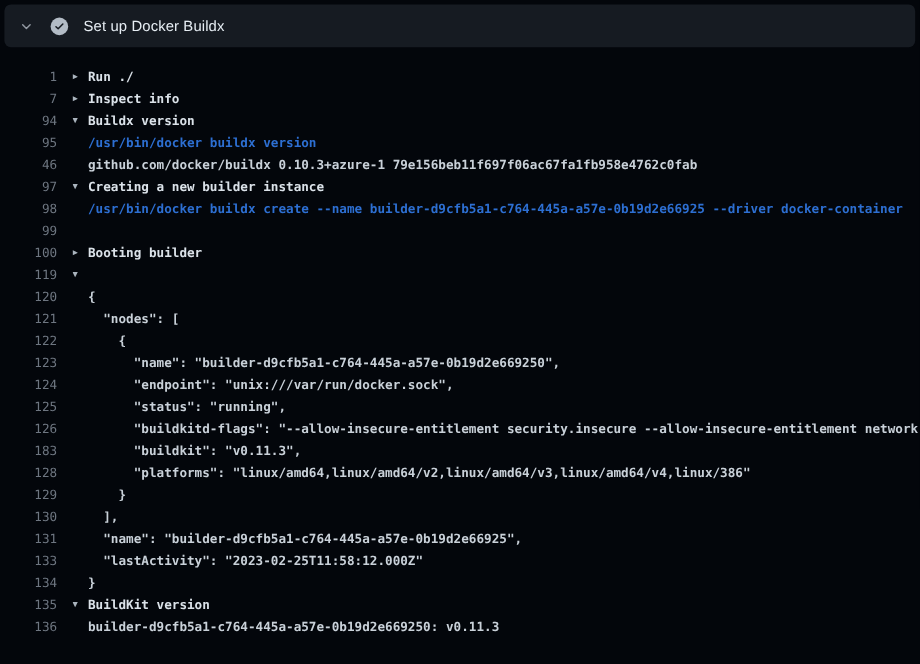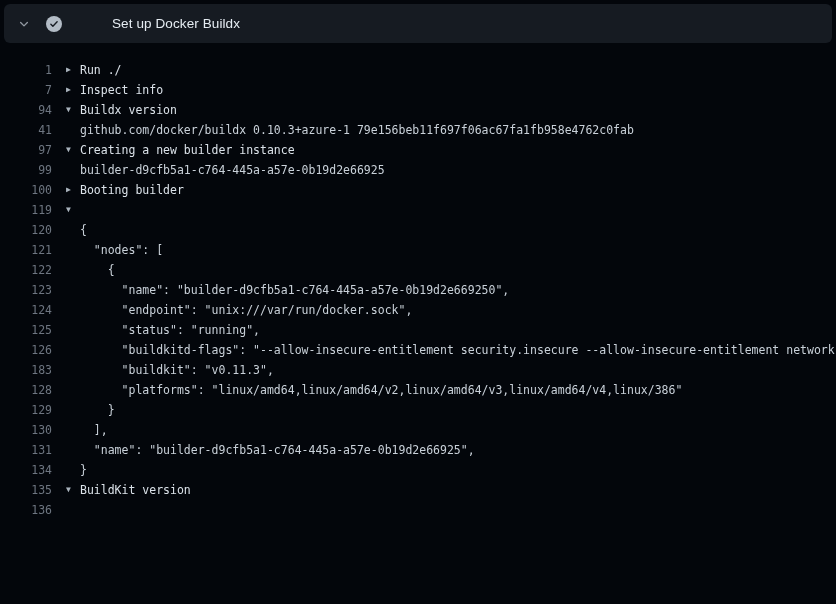--- a/index.html
+++ b/index.html
@@ -24,21 +24,21 @@
     height:39px;
     background:var(--bar-bg);
     border-radius:6px;
     display:flex;
     align-items:center;
     padding:0 12px;
     cursor:pointer;
   }
   .chev{width:16px;height:16px;display:flex;align-items:center;justify-content:center;margin-right:14px;}
   .status{width:16px;height:16px;border-radius:50%;background:var(--check-bg);display:flex;align-items:center;justify-content:center;margin-right:14px;}
-  .step-title{color:var(--title-fg);font-size:13.5px;font-weight:500;letter-spacing:.1px;margin-left:36px;}
+  .step-title{color:var(--title-fg);font-size:13.5px;font-weight:500;letter-spacing:.1px;}
 
   .log{
     padding-top:17px;
     width:836px;
     overflow:hidden;
   }
   .row{
     display:flex;
     height:20px;
     line-height:20px;
@@ -58,21 +58,21 @@
     display:flex;
     overflow:hidden;
   }
   .arrow{
     flex:0 0 14px;
     color:var(--arrow-fg);
     font-size:8px;
     line-height:20px;
     user-select:none;
   }
-  .txt{white-space:pre;}
+  .txt{white-space:pre;font-weight:bold;}
   .t-out .txt{color:var(--out-fg);text-align:center;}
   .t-cmd .txt{color:var(--cmd-fg);}
   .t-group{cursor:pointer;}
   .t-group .txt{color:var(--group-fg);}
 </style>
 </head>
 <body>
 
 <div class="step-header">
   <span class="chev">
@@ -85,33 +85,36 @@
       <path d="M3 8.5l3.2 3L13 4.5" stroke="var(--check-fg)" stroke-width="2.2" stroke-linecap="round" stroke-linejoin="round"></path>
     </svg>
   </span>
   <span class="step-title">Set up Docker Buildx</span>
 </div>
 
 <div class="log" id="log">
     <div class="row t-group"><span class="num">1</span><span class="body"><span class="arrow">▶</span><span class="txt">Run ./</span></span></div>
     <div class="row t-group"><span class="num">7</span><span class="body"><span class="arrow">▶</span><span class="txt">Inspect info</span></span></div>
     <div class="row t-group"><span class="num">94</span><span class="body"><span class="arrow">▼</span><span class="txt">Buildx version</span></span></div>
-    <div class="row t-out"><span class="num">41</span><span class="body"><span class="arrow"></span><span class="txt">github.com/docker/buildx 0.10.3+azure-1 79e156beb11f697f06ac67fa1fb958e4762c0fab</span></span></div>
+    <div class="row t-cmd"><span class="num">95</span><span class="body"><span class="arrow"></span><span class="txt">/usr/bin/docker buildx version</span></span></div>
+    <div class="row t-out"><span class="num">46</span><span class="body"><span class="arrow"></span><span class="txt">github.com/docker/buildx 0.10.3+azure-1 79e156beb11f697f06ac67fa1fb958e4762c0fab</span></span></div>
     <div class="row t-group"><span class="num">97</span><span class="body"><span class="arrow">▼</span><span class="txt">Creating a new builder instance</span></span></div>
-    <div class="row t-out"><span class="num">99</span><span class="body"><span class="arrow"></span><span class="txt">builder-d9cfb5a1-c764-445a-a57e-0b19d2e66925</span></span></div>
+    <div class="row t-cmd"><span class="num">98</span><span class="body"><span class="arrow"></span><span class="txt">/usr/bin/docker buildx create --name builder-d9cfb5a1-c764-445a-a57e-0b19d2e66925 --driver docker-container</span></span></div>
+    <div class="row t-out"><span class="num">99</span></div>
     <div class="row t-group"><span class="num">100</span><span class="body"><span class="arrow">▶</span><span class="txt">Booting builder</span></span></div>
     <div class="row t-group"><span class="num">119</span><span class="body"><span class="arrow">▼</span></span></div>
     <div class="row t-out"><span class="num">120</span><span class="body"><span class="arrow"></span><span class="txt">{</span></span></div>
     <div class="row t-out"><span class="num">121</span><span class="body"><span class="arrow"></span><span class="txt">  "nodes": [</span></span></div>
     <div class="row t-out"><span class="num">122</span><span class="body"><span class="arrow"></span><span class="txt">    {</span></span></div>
     <div class="row t-out"><span class="num">123</span><span class="body"><span class="arrow"></span><span class="txt">      "name": "builder-d9cfb5a1-c764-445a-a57e-0b19d2e669250",</span></span></div>
     <div class="row t-out"><span class="num">124</span><span class="body"><span class="arrow"></span><span class="txt">      "endpoint": "unix:///var/run/docker.sock",</span></span></div>
     <div class="row t-out"><span class="num">125</span><span class="body"><span class="arrow"></span><span class="txt">      "status": "running",</span></span></div>
     <div class="row t-out"><span class="num">126</span><span class="body"><span class="arrow"></span><span class="txt">      "buildkitd-flags": "--allow-insecure-entitlement security.insecure --allow-insecure-entitlement network.host",</span></span></div>
     <div class="row t-out"><span class="num">183</span><span class="body"><span class="arrow"></span><span class="txt">      "buildkit": "v0.11.3",</span></span></div>
     <div class="row t-out"><span class="num">128</span><span class="body"><span class="arrow"></span><span class="txt">      "platforms": "linux/amd64,linux/amd64/v2,linux/amd64/v3,linux/amd64/v4,linux/386"</span></span></div>
     <div class="row t-out"><span class="num">129</span><span class="body"><span class="arrow"></span><span class="txt">    }</span></span></div>
     <div class="row t-out"><span class="num">130</span><span class="body"><span class="arrow"></span><span class="txt">  ],</span></span></div>
     <div class="row t-out"><span class="num">131</span><span class="body"><span class="arrow"></span><span class="txt">  "name": "builder-d9cfb5a1-c764-445a-a57e-0b19d2e66925",</span></span></div>
+    <div class="row t-out"><span class="num">133</span><span class="body"><span class="arrow"></span><span class="txt">  "lastActivity": "2023-02-25T11:58:12.000Z"</span></span></div>
     <div class="row t-out"><span class="num">134</span><span class="body"><span class="arrow"></span><span class="txt">}</span></span></div>
     <div class="row t-group"><span class="num">135</span><span class="body"><span class="arrow">▼</span><span class="txt">BuildKit version</span></span></div>
-    <div class="row t-out"><span class="num">136</span></div>
+    <div class="row t-out"><span class="num">136</span><span class="body"><span class="arrow"></span><span class="txt">builder-d9cfb5a1-c764-445a-a57e-0b19d2e669250: v0.11.3</span></span></div>
   </div>
 
 </body></html>

